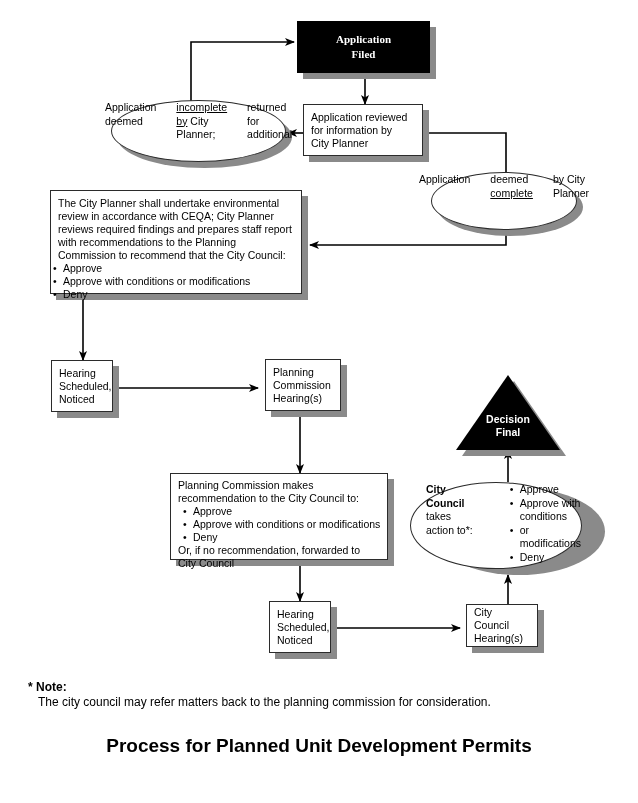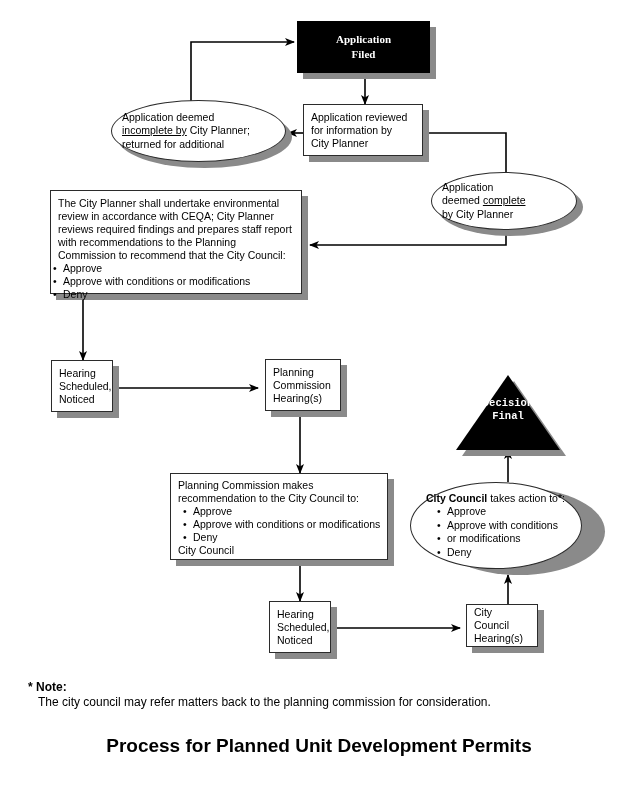--- a/index.html
+++ b/index.html
@@ -72,21 +72,21 @@
     background: #8a8a8a;
     border-radius: 50%;
   }
   .ellipse {
     position: absolute;
     background: #ffffff;
     border: 1px solid #2b2b2b;
     border-radius: 50%;
     box-sizing: border-box;
     display: flex;
-    flex-direction: column;
+    flex-direction: row;
     justify-content: center;
   }
   .ellipse-text {
     font-size: 10.5px;
     line-height: 13.5px;
     padding: 0 10px;
   }
   .u { text-decoration: underline; }
   .b { font-weight: bold; }
 
@@ -126,25 +126,25 @@
     top: 0;
     width: 0;
     height: 0;
     border-left: 52px solid transparent;
     border-right: 52px solid transparent;
     border-bottom: 75px solid #000000;
   }
   .tri-label {
     position: absolute;
     left: 0;
-    top: 22px;
+    top: 38px;
     width: 104px;
     text-align: center;
     color: #ffffff;
-    font-family: Liberation Mono, monospace;
+    font-family: Liberation Sans, sans-serif;
     font-weight: bold;
     font-size: 10.5px;
     line-height: 13px;
   }
 
   
   .note {
     position: absolute;
     left: 28px;
     top: 680px;
@@ -272,20 +272,21 @@
   <div class="node">
     <div class="boxshadow" style="left:176px;top:479px;width:218px;height:87px;"></div>
     <div class="box" style="left:170px;top:473px;width:218px;height:87px;justify-content:flex-start;padding-top:5px;">
       <div class="box-text">Planning Commission makes</div>
       <div class="box-text">recommendation to the City Council to:</div>
       <ul class="bul box-text">
         <li>Approve</li>
         <li>Approve with conditions or modifications</li>
         <li>Deny</li>
       </ul>
+      <div class="box-text">Or, if no recommendation, forwarded to</div>
       <div class="box-text">City Council</div>
     </div>
   </div>
 
   <div class="node">
     <div class="boxshadow" style="left:275px;top:607px;width:62px;height:52px;"></div>
     <div class="box" style="left:269px;top:601px;width:62px;height:52px;">
       <div class="box-text">Hearing</div>
       <div class="box-text">Scheduled,</div>
       <div class="box-text">Noticed</div>

